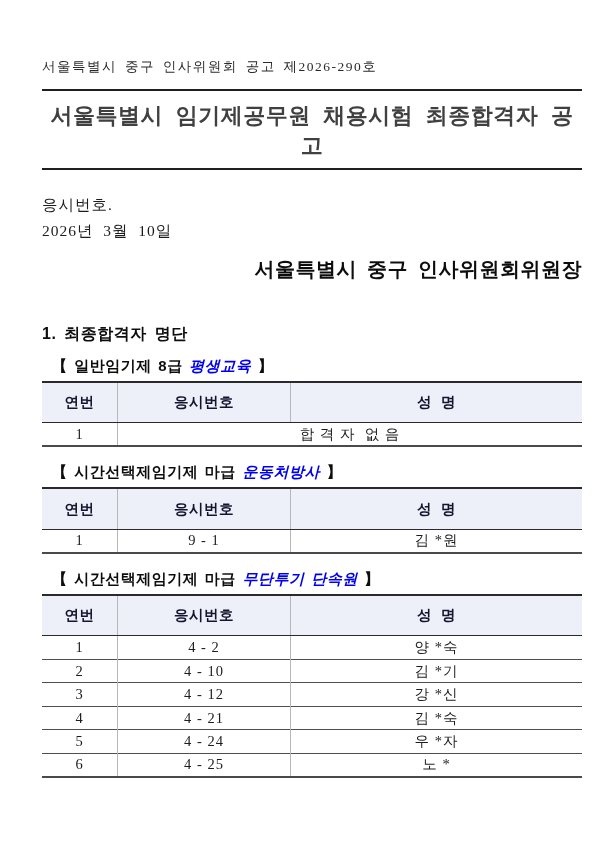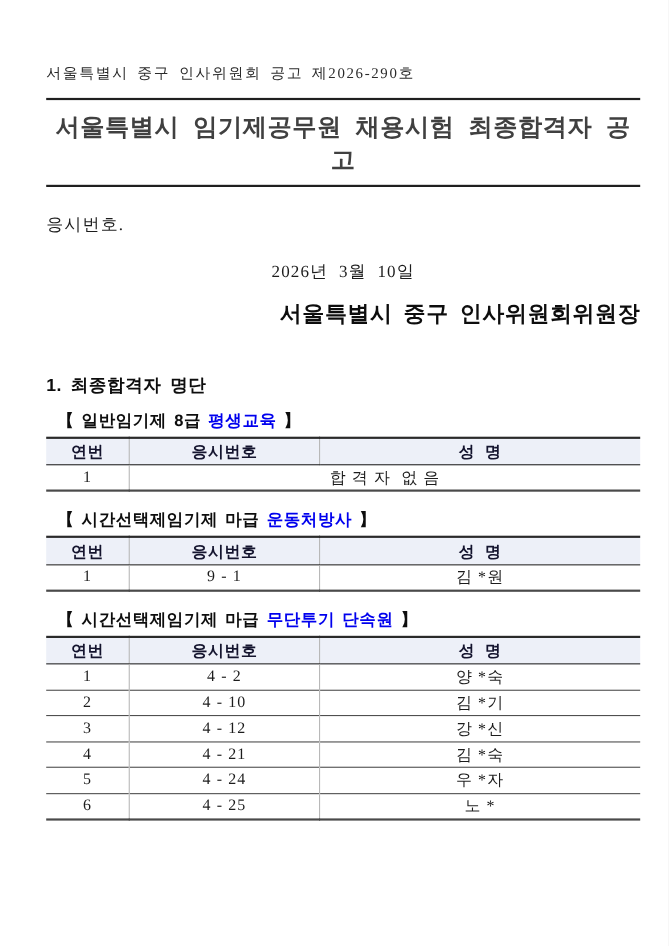--- a/index.html
+++ b/index.html
@@ -33,22 +33,21 @@
     letter-spacing: 0.5px;
     word-spacing: 6px;
     color: #404040;
   }
 
   .body-text { margin-top: 21px; font-size: 15.5px; line-height: 1.8; letter-spacing: 1px; }
   .body-line-1 { text-indent: 1.6em; text-align: justify; text-align-last: justify; }
   .body-line-2 { text-align: left; }
 
   .doc-date {
-    margin-top: 18px;
-    text-align: center;
+    margin-top: 2px;
     font-size: 15.5px;
     letter-spacing: 1px;
     white-space: pre;
   }
 
   .signature {
     margin-top: 14px;
     text-align: right;
     font-family: "Liberation Sans", "DejaVu Sans", sans-serif;
     font-weight: bold;
@@ -74,36 +73,36 @@
   .caption {
     margin: 0 0 5px 10px;
     font-family: "Liberation Sans", "DejaVu Sans", sans-serif;
     font-weight: bold;
     font-size: 15px;
     letter-spacing: 0.5px;
     word-spacing: 2px;
     color: #0d0d0d;
     white-space: pre;
   }
-  .caption .hl { color: var(--accent-blue); }
+  .caption .hl { color: var(--accent-blue); font-style: italic; }
 
   table.roster {
     width: 100%;
     border-collapse: collapse;
     table-layout: fixed;
     border-top: 2px solid var(--border-dark);
     border-bottom: 2px solid #4a4a4a;
   }
   table.roster th {
     background: var(--header-bg);
     color: var(--header-text);
     font-family: "Liberation Sans", "DejaVu Sans", sans-serif;
     font-weight: bold;
     font-size: 14.5px;
-    height: 25px;
+    height: 41px;
     border-bottom: 1.5px solid var(--border-dark);
     white-space: pre;
     letter-spacing: 0.5px;
   }
   table.roster td {
     font-family: "Liberation Serif", "DejaVu Serif", serif;
     font-size: 14.5px;
     color: #1c1c1c;
     text-align: center;
     height: 23.5px;

